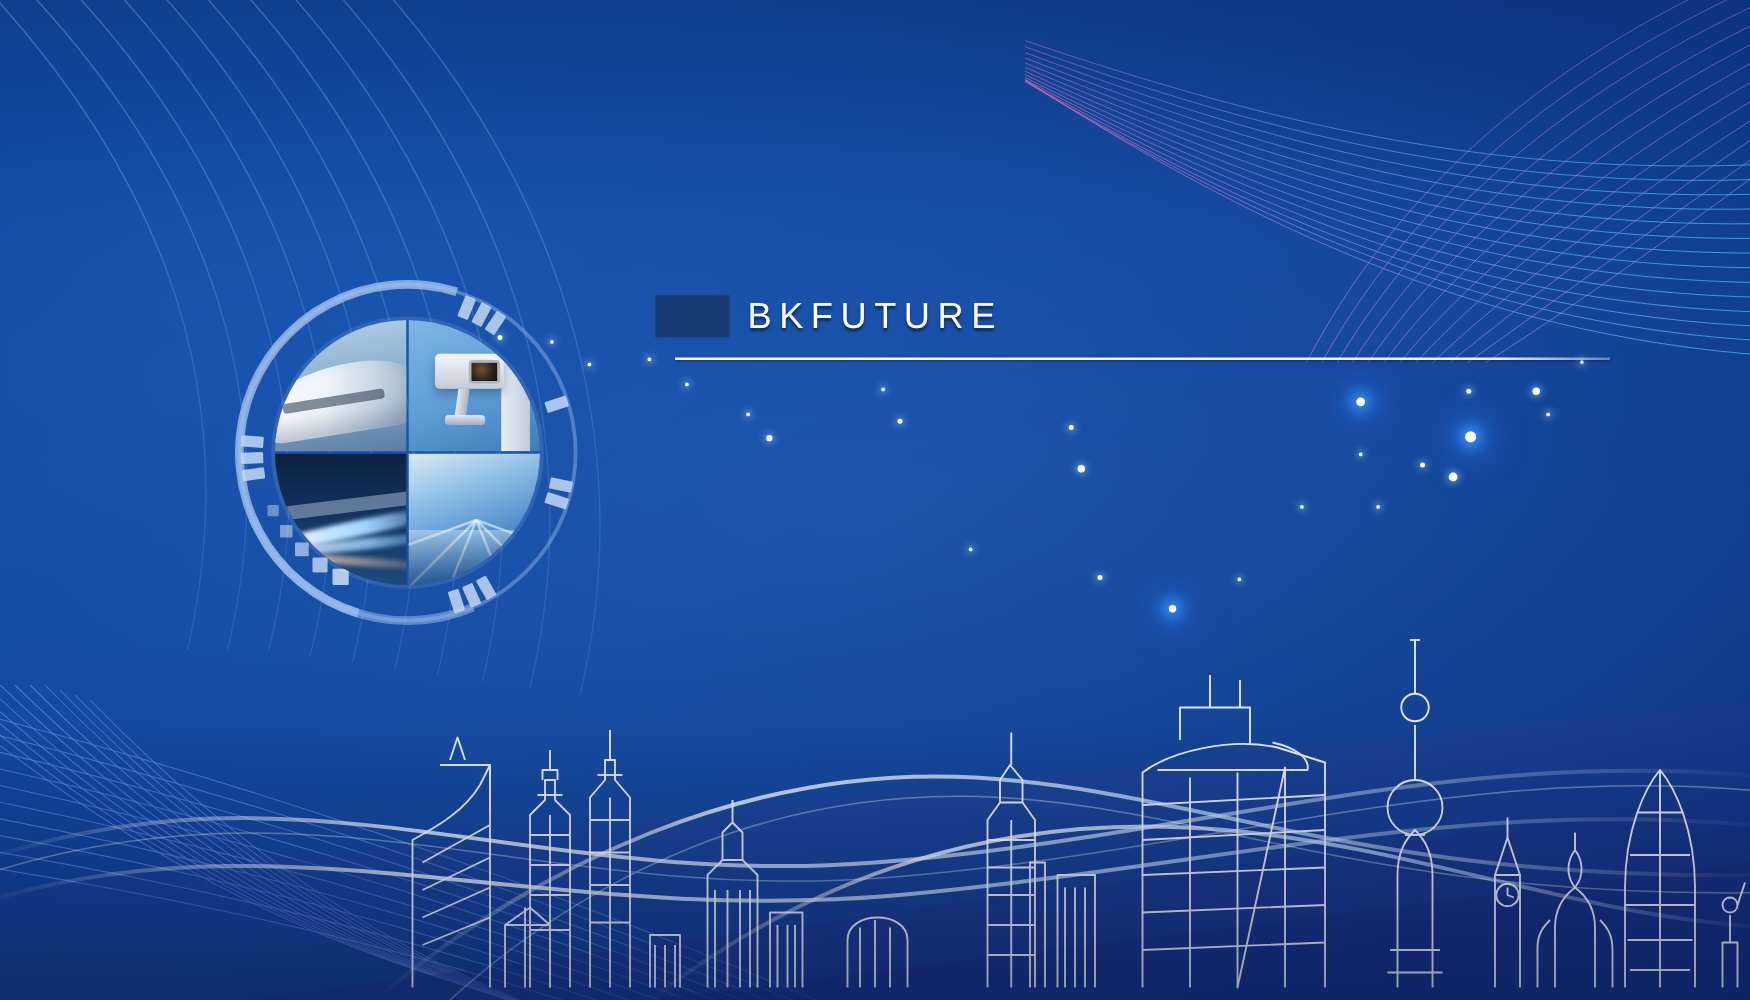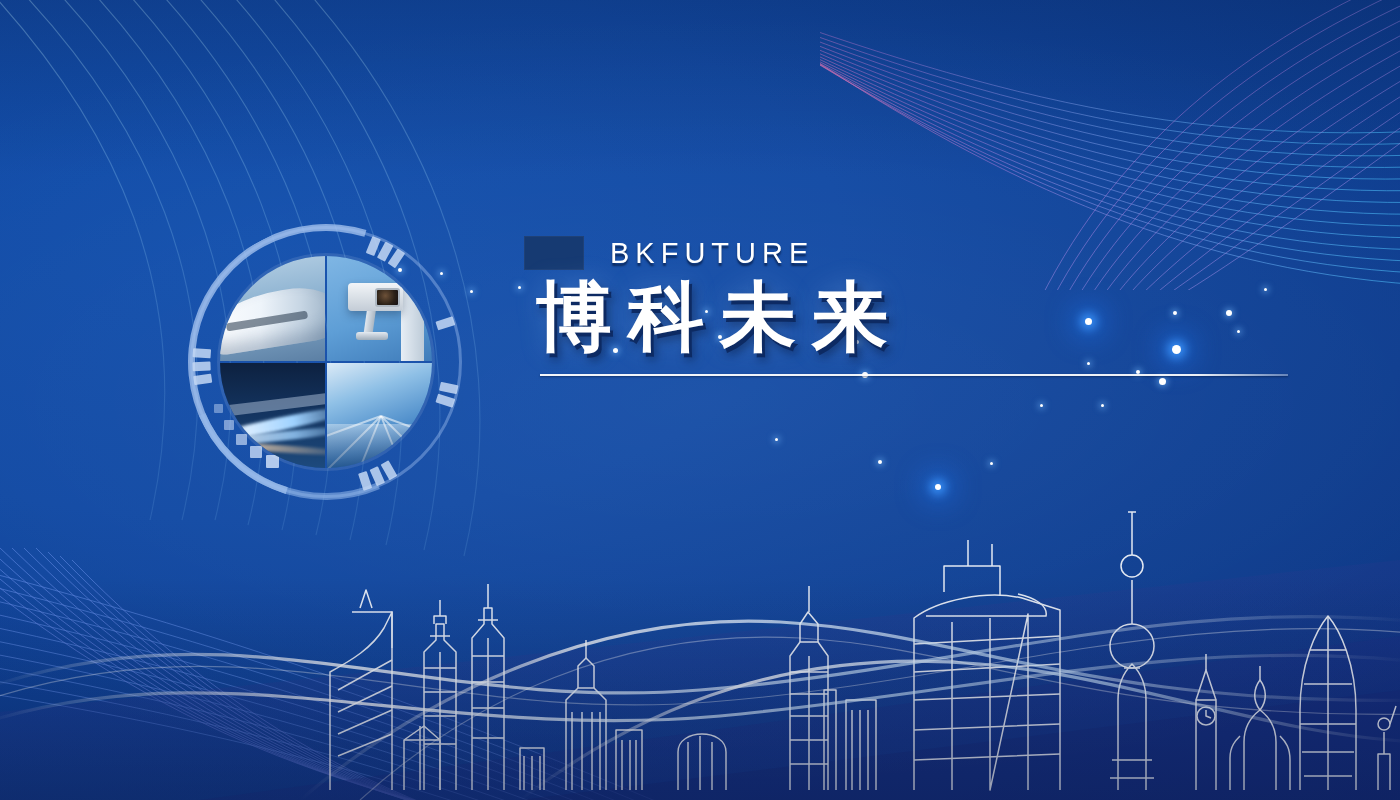--- a/index.html
+++ b/index.html
@@ -137,21 +137,21 @@
     background:linear-gradient(180deg,rgba(255,255,255,.35),rgba(20,60,110,.55));}
 
   
   .textblock{
     position:relative;
     margin-left:58px;
     padding-top:14px;
     width:auto;
   }
   .eyebrow{
-    display:flex;align-items:center;gap:26px;
+    display:flex;align-items:center;gap:14px;
     margin-bottom:6px;
   }
   .eyebrow-badge{
     width:60px;height:34px;
     background:#163a72;
     box-shadow:inset 0 0 0 1px rgba(255,255,255,.04);
   }
   .eyebrow-text{
     font-size:29px;
     letter-spacing:6px;
@@ -491,20 +491,19 @@
         </div>
       </div>
     </div>
 
     <div class="textblock">
       <div class="eyebrow">
         <div class="eyebrow-badge"></div>
         <div class="eyebrow-text">BKFUTURE</div>
       </div>
 
-      <h1 class="title">博科未来</h1>
 
       <div class="divider"></div>
 
     </div>
 
   </div>
 </div>
 
 </body></html>

